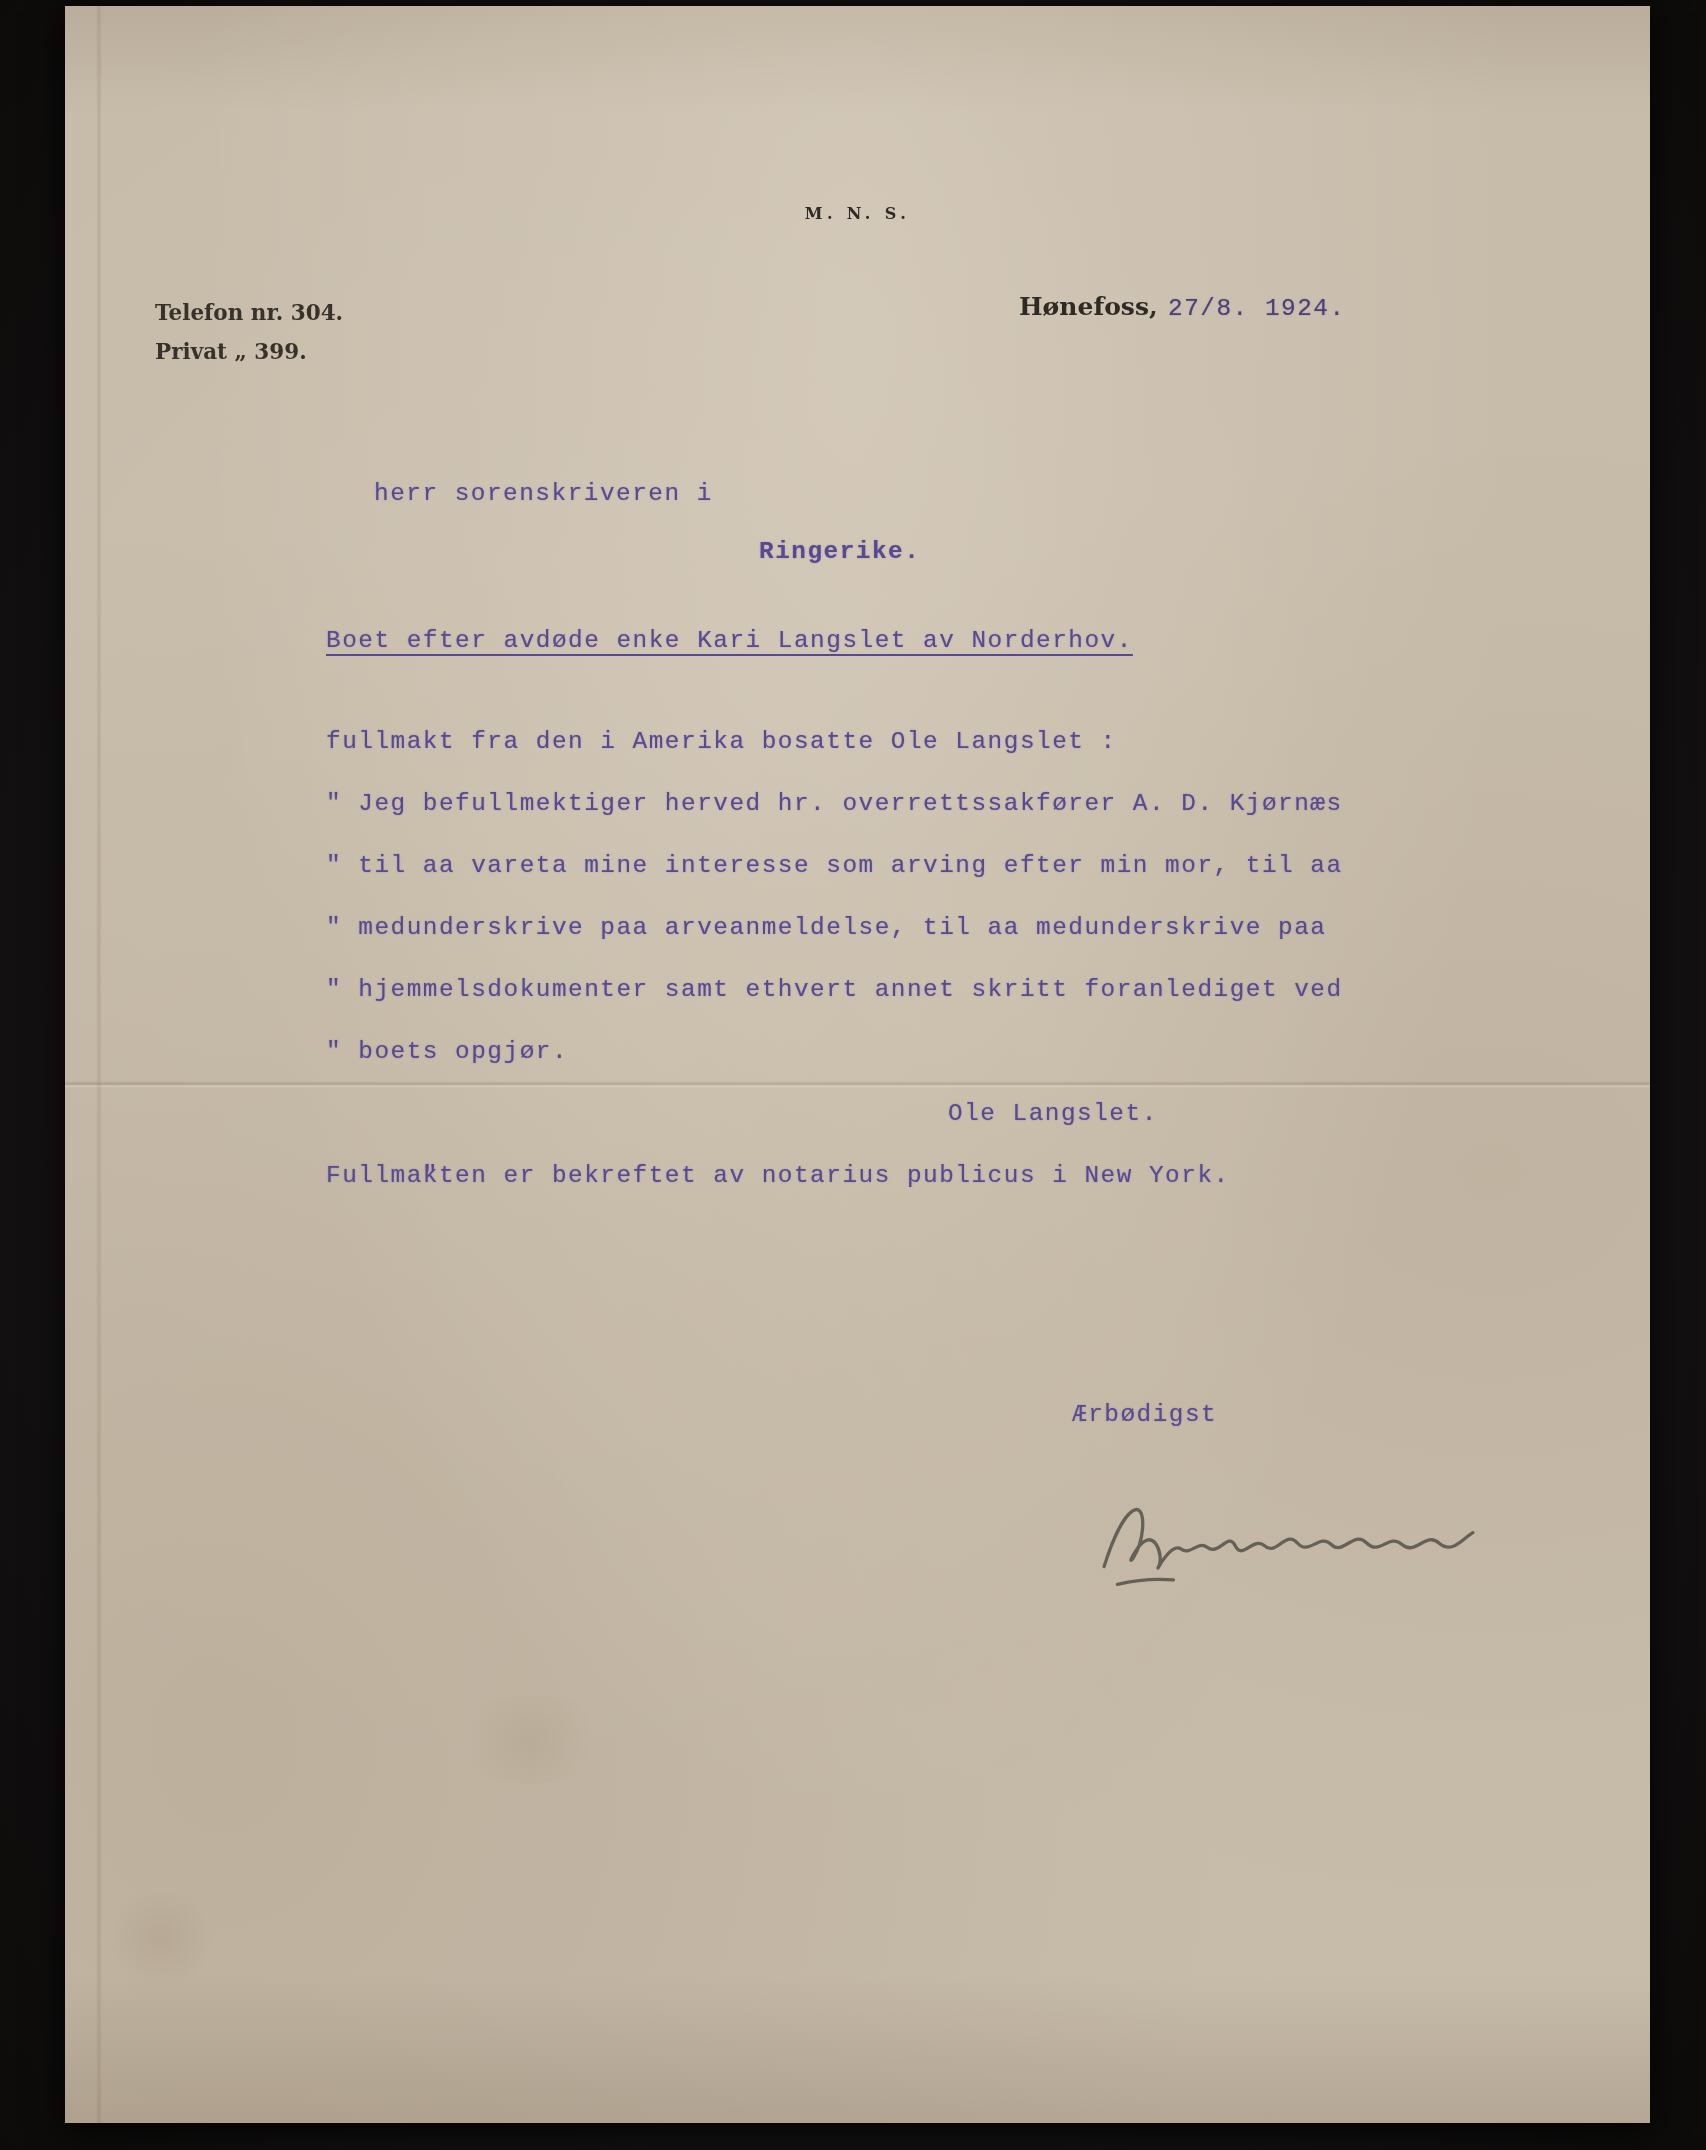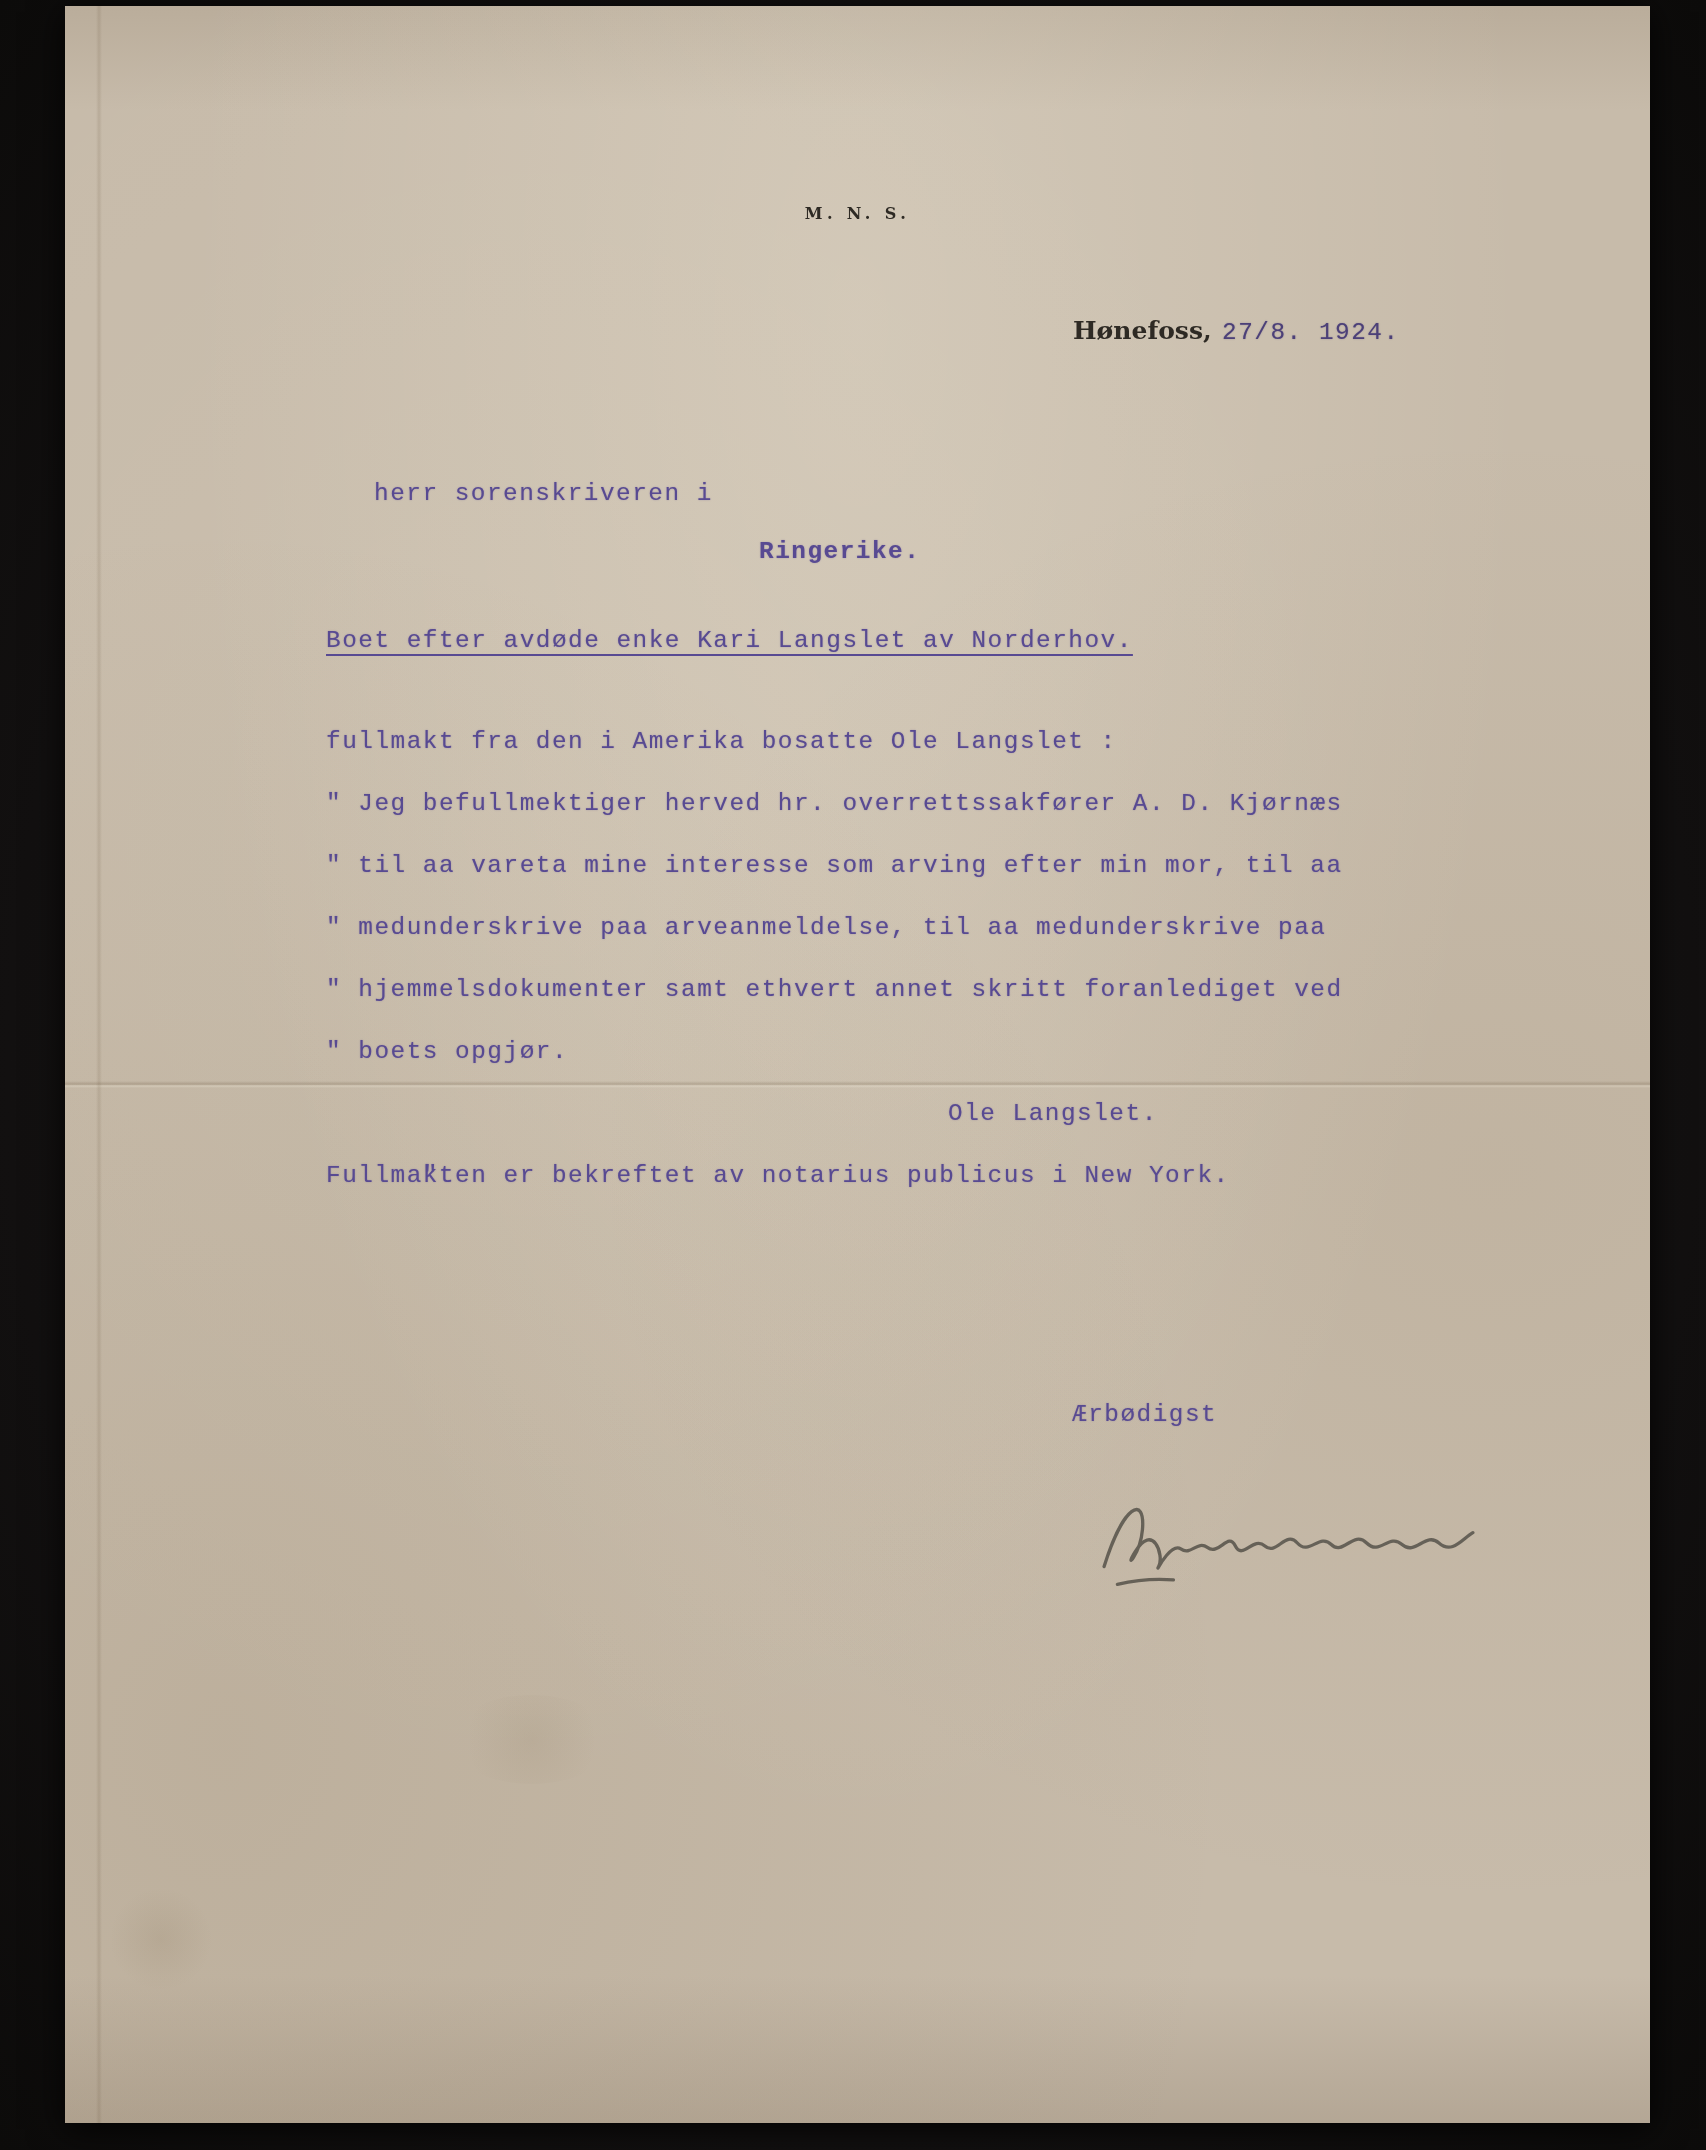--- a/index.html
+++ b/index.html
@@ -28,21 +28,21 @@
   .stain-2{position:absolute;left:385px;top:1689px;width:163px;height:89px;border-radius:50%;
       background:radial-gradient(circle, rgba(110,88,55,0.08), transparent 70%);}
 
   .fraktur{font-family:"DejaVu Serif", serif;font-weight:bold;color:#2e2a24;}
 
   .lh-name{position:absolute;left:0;top:147px;width:1585px;text-align:center;
       font-size:39px;letter-spacing:3px;text-shadow:0 0 0.7px rgba(46,42,36,0.6);}
   .lh-sub{position:absolute;left:0;top:198px;width:1585px;text-align:center;
       font-size:16px;letter-spacing:4.4px;}
   .lh-phone{position:absolute;left:90px;top:287px;font-size:21.5px;line-height:39px;color:#38322a;}
-  .lh-dateline{position:absolute;left:1008px;top:286px;font-size:24.4px;margin-top:24px;}
+  .lh-dateline{position:absolute;left:954px;top:286px;font-size:24.4px;}
   .lh-place{font-size:25px;margin-right:10.4px;}
   .typed{color:#584a92;text-shadow:0 0 1.5px rgba(88,74,146,0.45);}
   .lh-date{letter-spacing:1.5px;color:#4c4078;text-shadow:0 0 1.5px rgba(76,64,120,0.45);}
 
   .typedline{font-size:24.4px;letter-spacing:1.5px;white-space:pre;}
 
   .recipient-1{position:absolute;left:309px;top:474px;}
   .recipient-2{position:absolute;left:694px;top:532px;font-weight:bold;}
 
   .subject{position:absolute;left:261px;top:621px;
@@ -67,20 +67,24 @@
 
 <div class="paper">
 
   <div class="fold-crease-h"></div>
   <div class="fold-crease-v"></div>
   <div class="stain-1"></div>
   <div class="stain-2"></div>
 
   <div class="lh-sub fraktur">M. N. S.</div>
 
+  <div class="lh-phone fraktur">
+    <div>Telefon nr. 304.</div>
+    <div>Privat  „  399.</div>
+  </div>
 
   <div class="lh-dateline">
     <span class="lh-place fraktur">Hønefoss,</span><span class="lh-date typedline">27/8. 1924.</span>
   </div>
 
   <div class="recipient-1 typed typedline">herr sorenskriveren i</div>
   <div class="recipient-2 typed typedline">Ringerike.</div>
 
   <div class="subject typed typedline">Boet efter avdøde enke Kari Langslet av Norderhov.</div>
 

